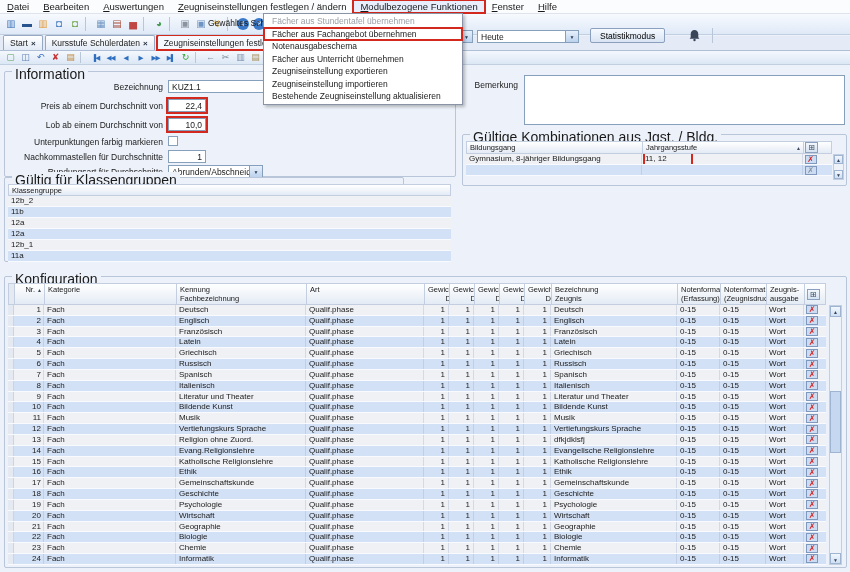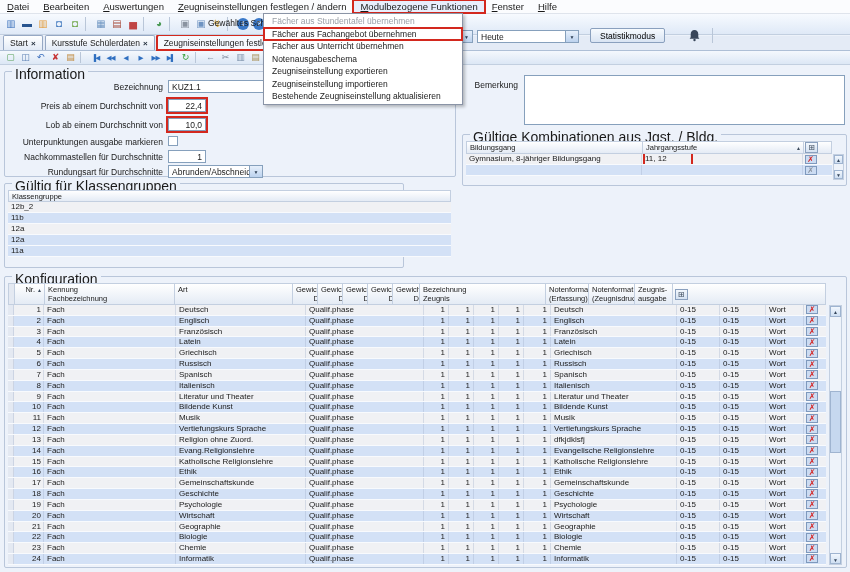--- a/index.html
+++ b/index.html
@@ -192,21 +192,21 @@
   </div>
 
   <div class="grp" style="left:4px;top:71px;width:452px;height:106px;">
     <span class="legend">Information</span>
     <span class="flabel" style="left:0;top:10px;width:158px;">Bezeichnung</span>
     <span class="tb" style="left:163px;top:8px;width:288px;">KUZ1.1</span>
     <span class="flabel" style="left:0;top:29px;width:158px;">Preis ab einem Durchschnitt von</span>
     <span class="tb num red-box" style="left:163px;top:27px;width:38px;">22,4</span>
     <span class="flabel" style="left:0;top:48px;width:158px;">Lob ab einem Durchschnitt von</span>
     <span class="tb num red-box" style="left:163px;top:46px;width:38px;">10,0</span>
-    <span class="flabel" style="left:0;top:65px;width:158px;">Unterpunktungen ausgabe markieren</span>
+    <span class="flabel" style="left:0;top:65px;width:158px;">Unterpunktungen farbig markieren</span>
     <span class="chk" style="left:163px;top:64px;"></span>
     <span class="flabel" style="left:0;top:80px;width:158px;">Nachkommastellen für Durchschnitte</span>
     <span class="tb num" style="left:163px;top:78px;width:38px;">1</span>
     <span class="flabel" style="left:0;top:95px;width:158px;">Rundungsart für Durchschnitte</span>
     <div class="combo" style="position:absolute;left:163px;top:93px;width:95px;">
       <span class="combo-val">Abrunden/Abschneiden</span>
       <span class="combo-btn">▼</span>
     </div>
   </div>
 
@@ -238,49 +238,53 @@
       <span class="cell c-del" style="width:15px;">
           <span class="xbtn gray">✗</span>
         </span>
     </div>
     <div class="vsb" style="right:2px;top:19px;height:26px;width:11px;">
       <span class="sb-btn" style="top:0;height:9px;line-height:8px;width:9px;">▲</span>
       <span class="sb-btn" style="bottom:0;height:9px;line-height:8px;width:9px;">▼</span>
     </div>
   </div>
 
-  <div class="grp" style="left:4px;top:183px;width:400px;height:85px;">
+  <div class="grp" style="left:4px;top:177px;width:400px;height:85px;">
     <span class="legend">Gültig für Klassengruppen</span>
     <div class="grid-h" style="position:absolute;left:3px;top:6px;width:443px;height:12px;">
       <span class="hcell" style="width:443px;border-right:none;">Klassengruppe</span>
     </div>
     <div style="position:absolute;left:3px;top:18px;width:443px;">
       <div class="grid-row alt-a" style="height:11px;">
           <span class="cell" style="width:443px;padding-left:3px;border-right:none;">12b_2</span>
         </div>
         <div class="grid-row alt-b" style="height:11px;">
           <span class="cell" style="width:443px;padding-left:3px;border-right:none;">11b</span>
         </div>
         <div class="grid-row alt-a" style="height:11px;">
           <span class="cell" style="width:443px;padding-left:3px;border-right:none;">12a</span>
         </div>
         <div class="grid-row alt-b" style="height:11px;">
           <span class="cell" style="width:443px;padding-left:3px;border-right:none;">12a</span>
+        </div>
+        <div class="grid-row alt-a" style="height:11px;">
+          <span class="cell" style="width:443px;padding-left:3px;border-right:none;">12b_1</span>
         </div>
         <div class="grid-row alt-b" style="height:11px;">
           <span class="cell" style="width:443px;padding-left:3px;border-right:none;">11a</span>
         </div>
     </div>
   </div>
 
   <div class="grp" style="left:4px;top:276px;width:843px;height:292px;">
     <span class="legend">Konfiguration</span>
     <div class="grid-h" style="position:absolute;left:3px;top:6px;width:818px;height:22px;align-items:stretch;">
       <span class="hcell c-gut"></span>
       <span class="hcell c-nr" style="justify-content:flex-end;"><span>Nr.</span><span class="sortmark">▲</span></span>
+      <span class="hcell c-kat">Kategorie</span>
       <span class="hcell c-ken">Kennung
 Fachbezeichnung</span>
       <span class="hcell c-art">Art</span>
       <span class="hcell c-d">Gewicht
 D1</span>
       <span class="hcell c-d">Gewicht
 D2</span>
       <span class="hcell c-d">Gewicht
 D3</span>
       <span class="hcell c-d">Gewicht
@@ -758,20 +762,20 @@
     <div class="vsb" style="right:4px;top:28px;height:260px;">
       <span class="sb-btn" style="top:0;">▲</span>
       <span class="sb-thumb" style="top:85px;height:62px;"></span>
       <span class="sb-btn" style="bottom:0;line-height:12px;">▼</span>
     </div>
   </div>
 
   <div class="menupanel">
     <div class="menurow alt-a disabled">Fächer aus Stundentafel übernehmen</div>
       <div class="menurow alt-b highlighted">Fächer aus Fachangebot übernehmen</div>
+      <div class="menurow alt-b">Notenausgabeschema</div>
       <div class="menurow alt-a">Fächer aus Unterricht übernehmen</div>
-      <div class="menurow alt-b">Notenausgabeschema</div>
       <div class="menurow alt-a">Zeugniseinstellung exportieren</div>
       <div class="menurow alt-b">Zeugniseinstellung importieren</div>
       <div class="menurow alt-a">Bestehende Zeugniseinstellung aktualisieren</div>
   </div>
 
 </div>
 
 </body></html>

